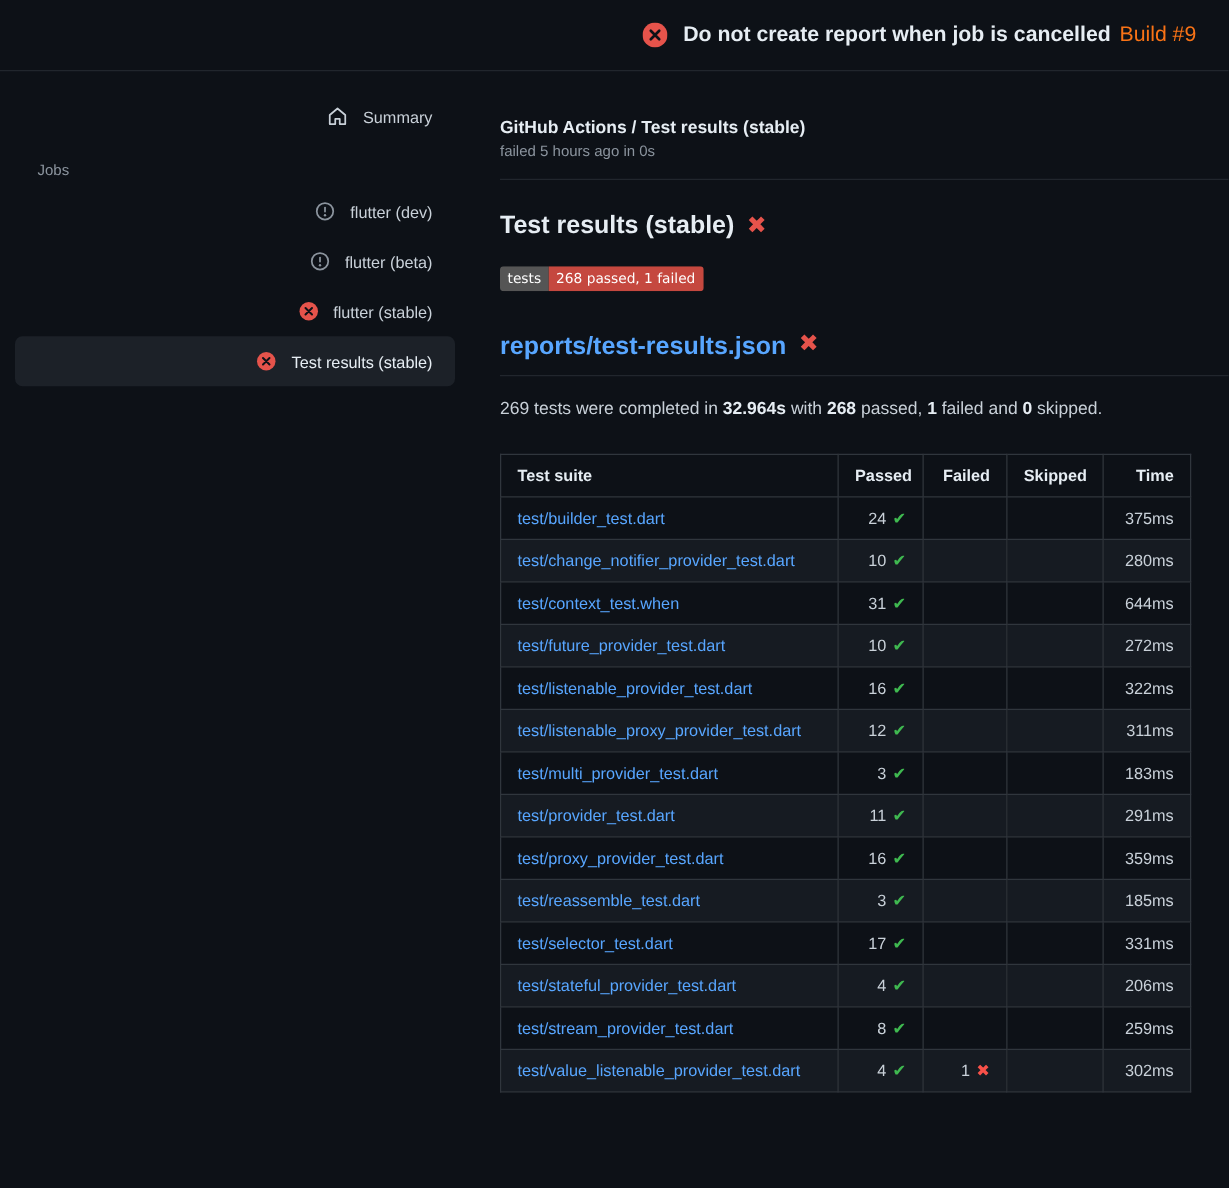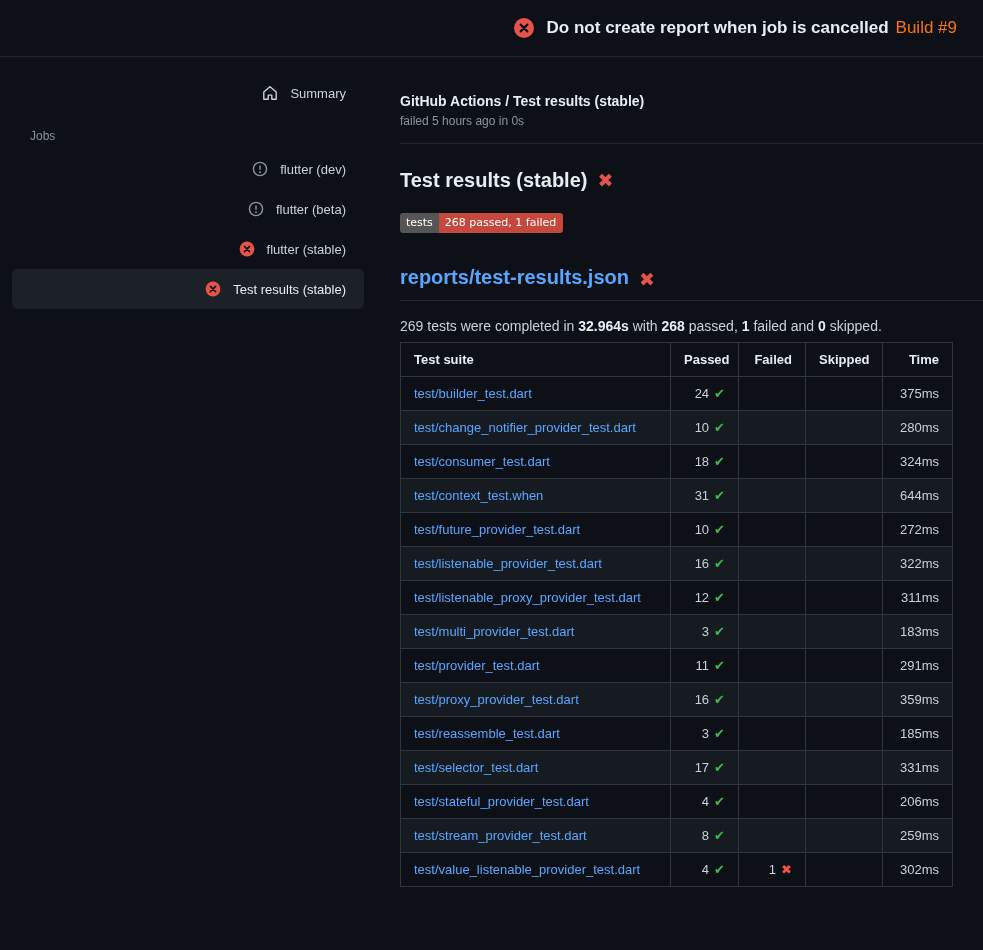--- a/index.html
+++ b/index.html
@@ -32,26 +32,26 @@
   
   .main{flex:1;min-width:0;padding:36px 0 0 24px;}
   .crumb{font-size:14px;font-weight:700;color:#e6edf3;}
   .status-line{font-size:12px;color:#8b949e;margin-top:5px;}
   .divider{border-bottom:1px solid #21262d;margin-top:15px;}
   .section-h{display:flex;align-items:center;margin-top:25px;font-size:20px;font-weight:700;color:#e6edf3;}
   .heading-cross{color:#e5534b;font-weight:700;font-size:19px;margin-left:10px;line-height:1;}
   .badge{display:inline-flex;margin-top:21px;font-family:"DejaVu Sans",sans-serif;font-size:11px;line-height:1;border-radius:3px;overflow:hidden;}
   .badge-label{background:var(--badge-label-bg);color:#ffffff;padding:4px 6px 5px 6px;}
   .badge-value{background:var(--badge-value-bg);color:#ffffff;padding:4px 7px 5px 6px;}
-  .report-h{display:flex;align-items:flex-end;margin-top:33px;padding-bottom:11px;border-bottom:1px solid #21262d;font-size:20px;font-weight:700;}
+  .report-h{display:flex;align-items:flex-start;margin-top:33px;padding-bottom:11px;border-bottom:1px solid #21262d;font-size:20px;font-weight:700;}
   .report-h a{color:var(--accent-link);text-decoration:none;}
   .summary-line{margin:17px 0 0 0;font-size:14px;color:#c9d1d9;}
   .summary-line b{color:#e6edf3;}
   
-  table.results{border-collapse:collapse;margin-top:8px;table-layout:fixed;width:552px;font-size:13px;}
+  table.results{border-collapse:collapse;margin-top:29px;table-layout:fixed;width:552px;font-size:13px;}
   table.results th,table.results td{border:1px solid #30363d;height:34px;padding:0 13px;white-space:nowrap;overflow:hidden;}
   table.results th{font-weight:700;color:#e6edf3;text-align:left;}
   table.results th.num,table.results td.num-cell{text-align:right;}
   tbody tr:nth-child(even){background:#161b22;}
   td.suite a{color:var(--accent-link);text-decoration:none;}
   .check{color:var(--success);margin-left:5px;font-size:13px;}
   .cross{color:var(--danger);margin-left:5px;font-size:13px;}
   td.time{color:#c9d1d9;}
 </style>
 </head>
@@ -162,27 +162,20 @@
     <td class="num-cell time">375ms</td>
   </tr>
           <tr>
     <td class="suite"><a href="#">test/change_notifier_provider_test.dart</a></td>
     <td class="num-cell"><span>10</span><span class="check">✔</span></td>
     <td class="num-cell"></td>
     <td class="num-cell"></td>
     <td class="num-cell time">280ms</td>
   </tr>
           <tr>
-    <td class="suite"><a href="#">test/consumer_test.dart</a></td>
-    <td class="num-cell"><span>18</span><span class="check">✔</span></td>
-    <td class="num-cell"></td>
-    <td class="num-cell"></td>
-    <td class="num-cell time">324ms</td>
-  </tr>
-          <tr>
     <td class="suite"><a href="#">test/context_test.when</a></td>
     <td class="num-cell"><span>31</span><span class="check">✔</span></td>
     <td class="num-cell"></td>
     <td class="num-cell"></td>
     <td class="num-cell time">644ms</td>
   </tr>
           <tr>
     <td class="suite"><a href="#">test/future_provider_test.dart</a></td>
     <td class="num-cell"><span>10</span><span class="check">✔</span></td>
     <td class="num-cell"></td>

